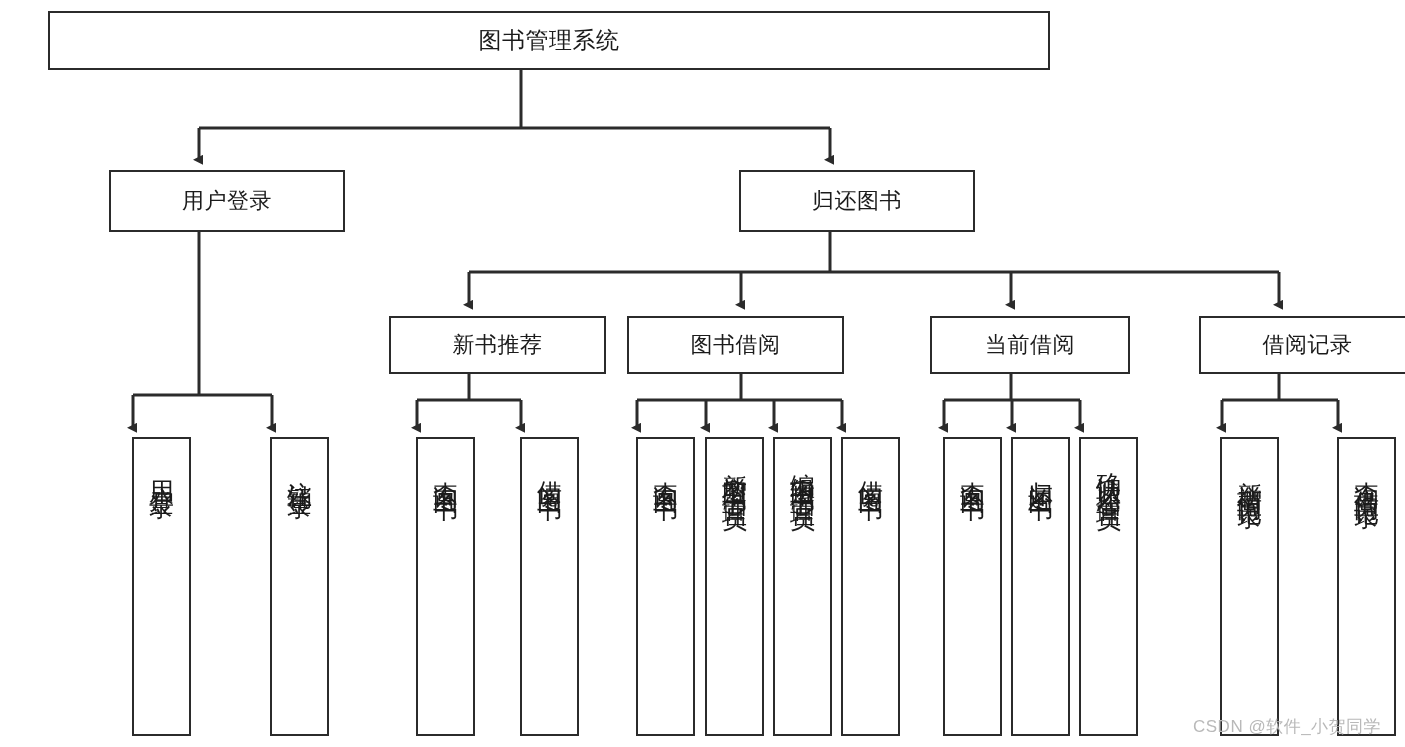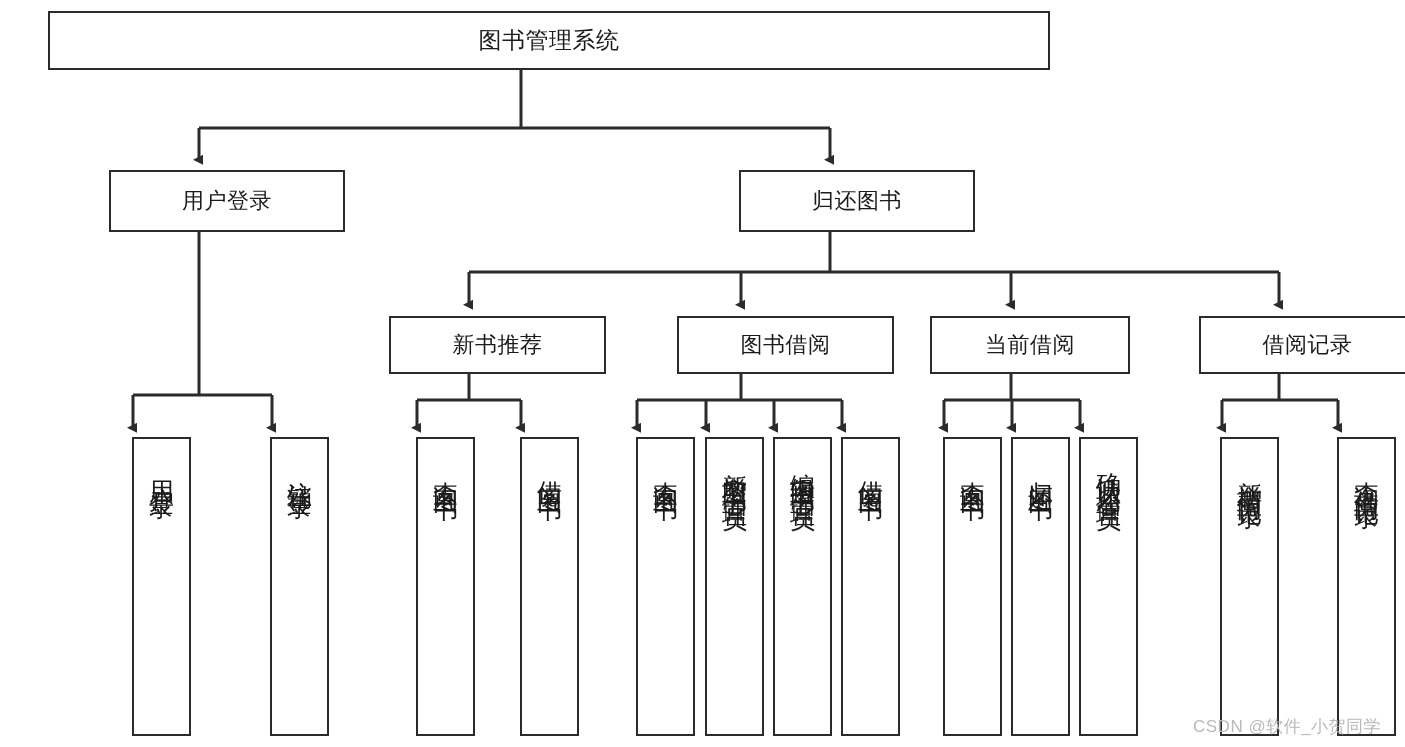--- a/index.html
+++ b/index.html
@@ -133,21 +133,21 @@
   <div class="node branch" style="left:81px; top:170px; width:236px; height:62px;">
     <span class="label">用户登录</span>
   </div>
   <div class="node branch" style="left:711px; top:170px; width:236px; height:62px;">
     <span class="label">归还图书</span>
   </div>
 
   <div class="node branch" style="left:361px; top:316px; width:217px; height:58px;">
     <span class="label">新书推荐</span>
   </div>
-  <div class="node branch" style="left:649px; top:316px; width:217px; height:58px;">
+  <div class="node branch" style="left:599px; top:316px; width:217px; height:58px;">
     <span class="label">图书借阅</span>
   </div>
   <div class="node branch" style="left:902px; top:316px; width:200px; height:58px;">
     <span class="label">当前借阅</span>
   </div>
   <div class="node branch" style="left:1171px; top:316px; width:217px; height:58px;">
     <span class="label">借阅记录</span>
   </div>
 
   <div class="node leaf" style="left:104px; top:437px; width:59px; height:299px;">

